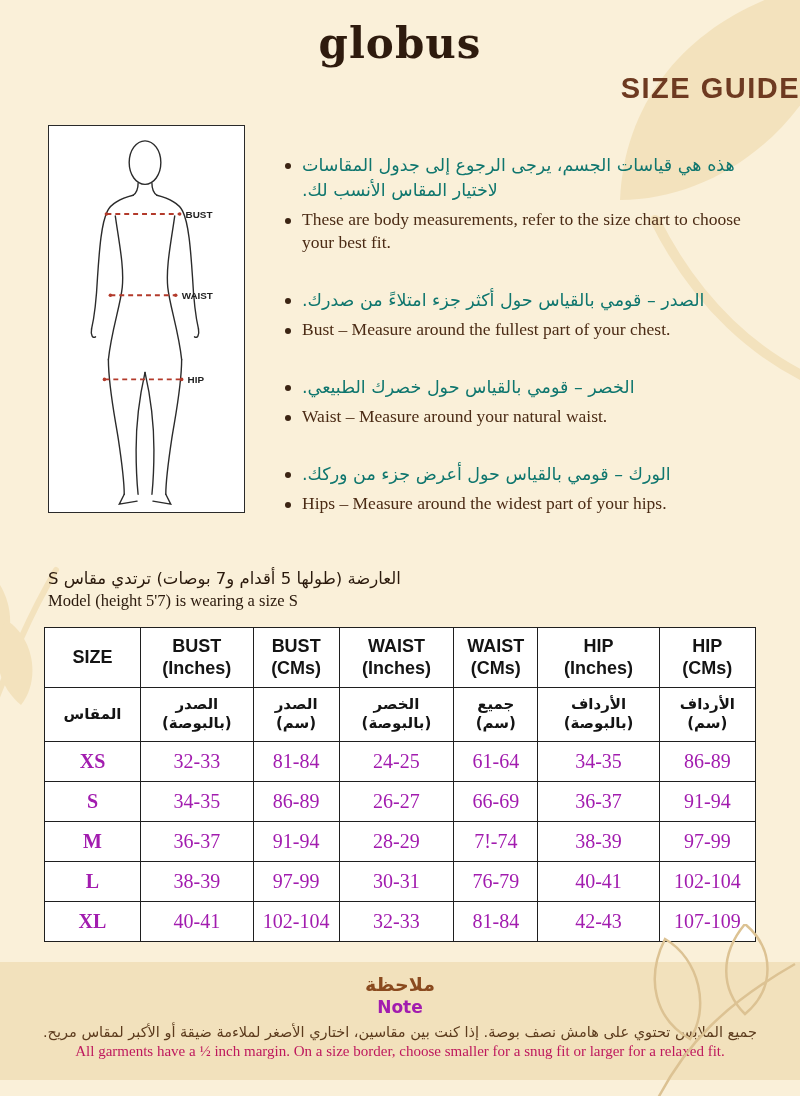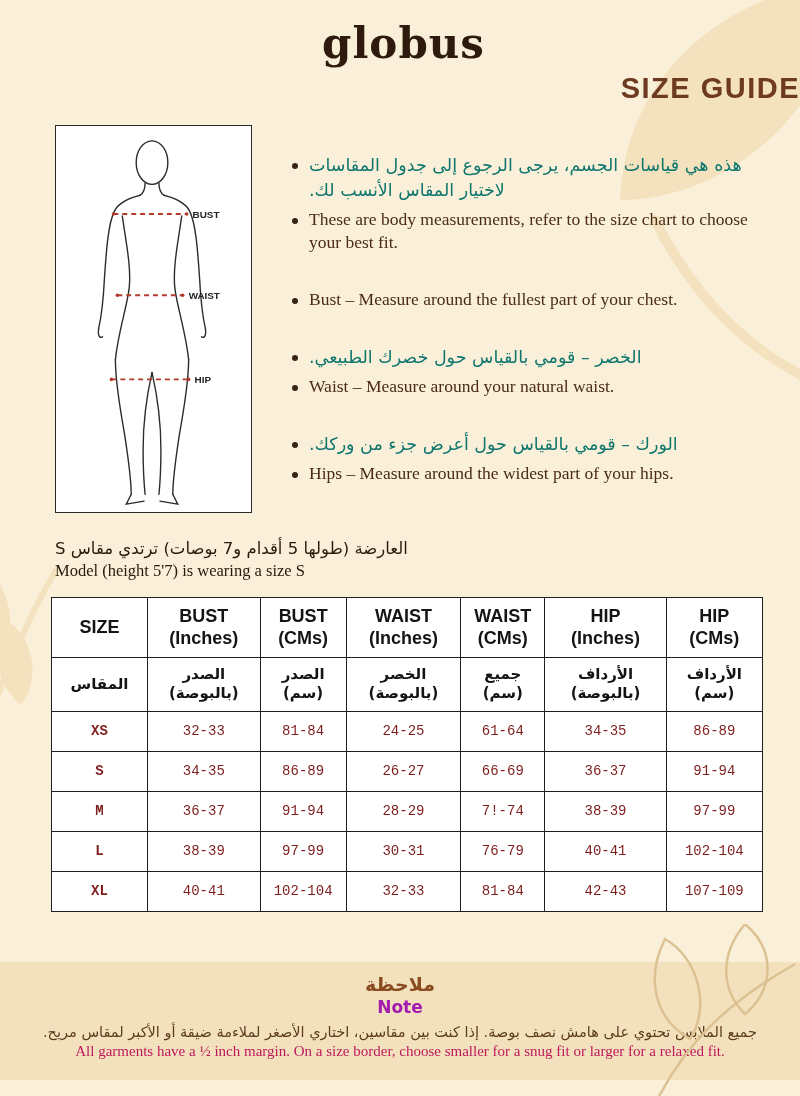--- a/index.html
+++ b/index.html
@@ -1,18 +1,18 @@
 <!DOCTYPE html>
 <html><head>
 <meta charset="utf-8">
 <style>
   * { margin:0; padding:0; box-sizing:border-box; }
   html,body { width:800px; }
   body { font-family:"DejaVu Sans", sans-serif; }
-  .page { position:relative; width:800px; height:1096px; background:#faf0d9; overflow:hidden;padding-left:7px; }
+  .page { position:relative; width:800px; height:1096px; background:#faf0d9; overflow:hidden; }
   .decor { position:absolute; z-index:0; pointer-events:none; }
   .content { position:relative; z-index:1; }
 
   
   .header { text-align:center; padding-top:22px; }
   .logo { font-family:"DejaVu Serif", serif; font-weight:bold; font-size:42px; color:#2e1b0e; letter-spacing:1px; line-height:1.05; }
   .guide-title { margin-top:6px; font-family:"Liberation Sans", sans-serif; font-weight:bold; font-size:29px; color:#6e3a21; letter-spacing:1.5px;text-align:right; }
 
   
   .main { display:flex; margin:20px 48px 0 48px; }
@@ -29,21 +29,21 @@
   
   .model { margin:20px 48px 0 48px; }
   .model-ar { direction:rtl; display:table; text-align:left; font-size:16.5px; color:#2a190c; margin-bottom:3px; }
   .model-en { font-family:"Liberation Serif", serif; font-size:16.5px; color:#2a190c; }
 
   
   .size-table { margin:16px 44px 0 44px; width:712px; border-collapse:collapse; background:#ffffff; }
   .size-table th, .size-table td { border:1.6px solid #1f1f1f; text-align:center; vertical-align:middle; background:#ffffff; padding:2px 4px; }
   .en-row th { height:60px; font-family:"Liberation Sans", sans-serif; font-weight:bold; font-size:18px; color:#141414; line-height:1.25; }
   .ar-row th { height:54px; direction:rtl; font-weight:bold; font-size:15px; color:#141414; line-height:1.3; }
-  .size-table tbody td { height:40px; font-family:Liberation Mono, monospace; font-size:14px; color:#7f1d1d; }
+  .size-table tbody td { height:40px; font-family:Liberation Serif, serif; font-size:20px; color:#a21caf; }
   .size-table tbody td.size-cell { font-weight:bold; }
 
   
   .note-band { position:absolute; z-index:1; left:0; right:0; bottom:16px; height:118px; background:#f2e1bc; text-align:center; padding-top:11px; }
   .note-title-ar { font-size:19px; font-weight:bold; color:#8a4a1f; }
   .note-title-en { font-size:17px; font-weight:bold; color:#a21caf; margin-top:2px; }
   .note-ar { direction:rtl; font-size:14.5px; color:#5c3b1d; margin-top:7px; }
   .note-en { font-family:"Liberation Serif", serif; font-size:15px; color:#be185d; margin-top:3px; }
 </style>
 </head>
@@ -124,20 +124,24 @@
           </div>
           <div class="b-line">
             <span class="dot"></span>
             <span class="en-text">These are body measurements, refer to the size chart to choose your best fit.</span>
           </div>
         </div>
 
         <div class="group">
           <div class="b-line">
             <span class="dot"></span>
+            <span class="ar-text">الصدر – قومي بالقياس حول أكثر جزء امتلاءً من صدرك.</span>
+          </div>
+          <div class="b-line">
+            <span class="dot"></span>
             <span class="en-text">Bust – Measure around the fullest part of your chest.</span>
           </div>
         </div>
 
         <div class="group">
           <div class="b-line">
             <span class="dot"></span>
             <span class="ar-text">الخصر – قومي بالقياس حول خصرك الطبيعي.</span>
           </div>
           <div class="b-line">

